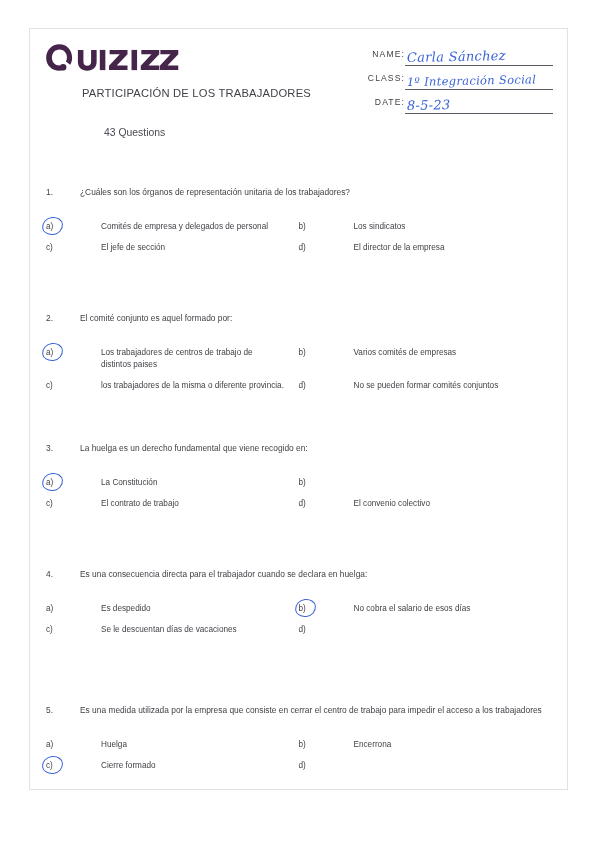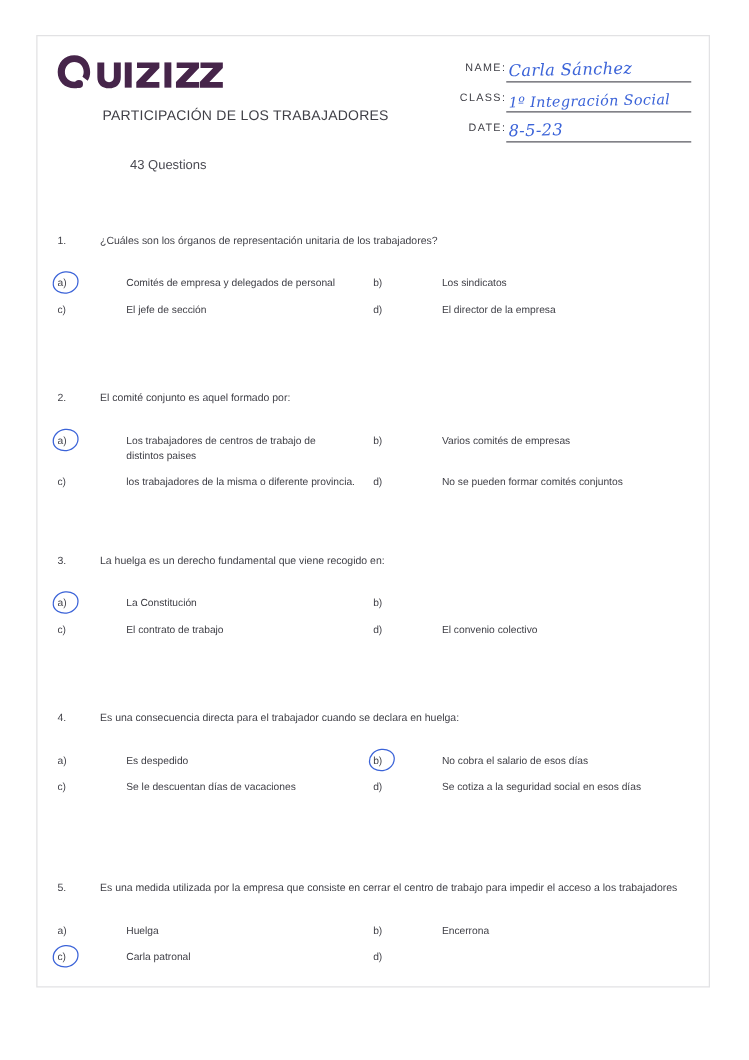--- a/index.html
+++ b/index.html
@@ -336,21 +336,20 @@
               <span class="opt-label">No cobra el salario de esos días</span>
             </div>
           </div>
           <div class="opt-row">
             <div class="opt">
               <span class="opt-key">c)</span>
               <span class="opt-label">Se le descuentan días de vacaciones</span>
             </div>
             <div class="opt">
               <span class="opt-key">d)</span>
-              <span class="opt-label">Se cotiza a la seguridad social en esos días</span>
             </div>
           </div>
         </div>
       </div>
       <div class="question" style="position: absolute; left: 0px; right: 0px; top: 572px;">
         <div class="q-head">
           <span class="q-num">5.</span>
           <span class="q-text">Es una medida utilizada por la empresa que consiste en cerrar el centro de trabajo para impedir el acceso a los trabajadores</span>
         </div>
         <div class="options">
@@ -361,21 +360,21 @@
             </div>
             <div class="opt">
               <span class="opt-key">b)</span>
               <span class="opt-label">Encerrona</span>
             </div>
           </div>
           <div class="opt-row">
             <div class="opt">
               <span class="circle-mark"></span>
               <span class="opt-key">c)</span>
-              <span class="opt-label">Carla patronal</span>
+              <span class="opt-label">Cierre formado</span>
             </div>
             <div class="opt">
               <span class="opt-key">d)</span>
             </div>
           </div>
         </div>
       </div>
     </div>
 
 </div>

